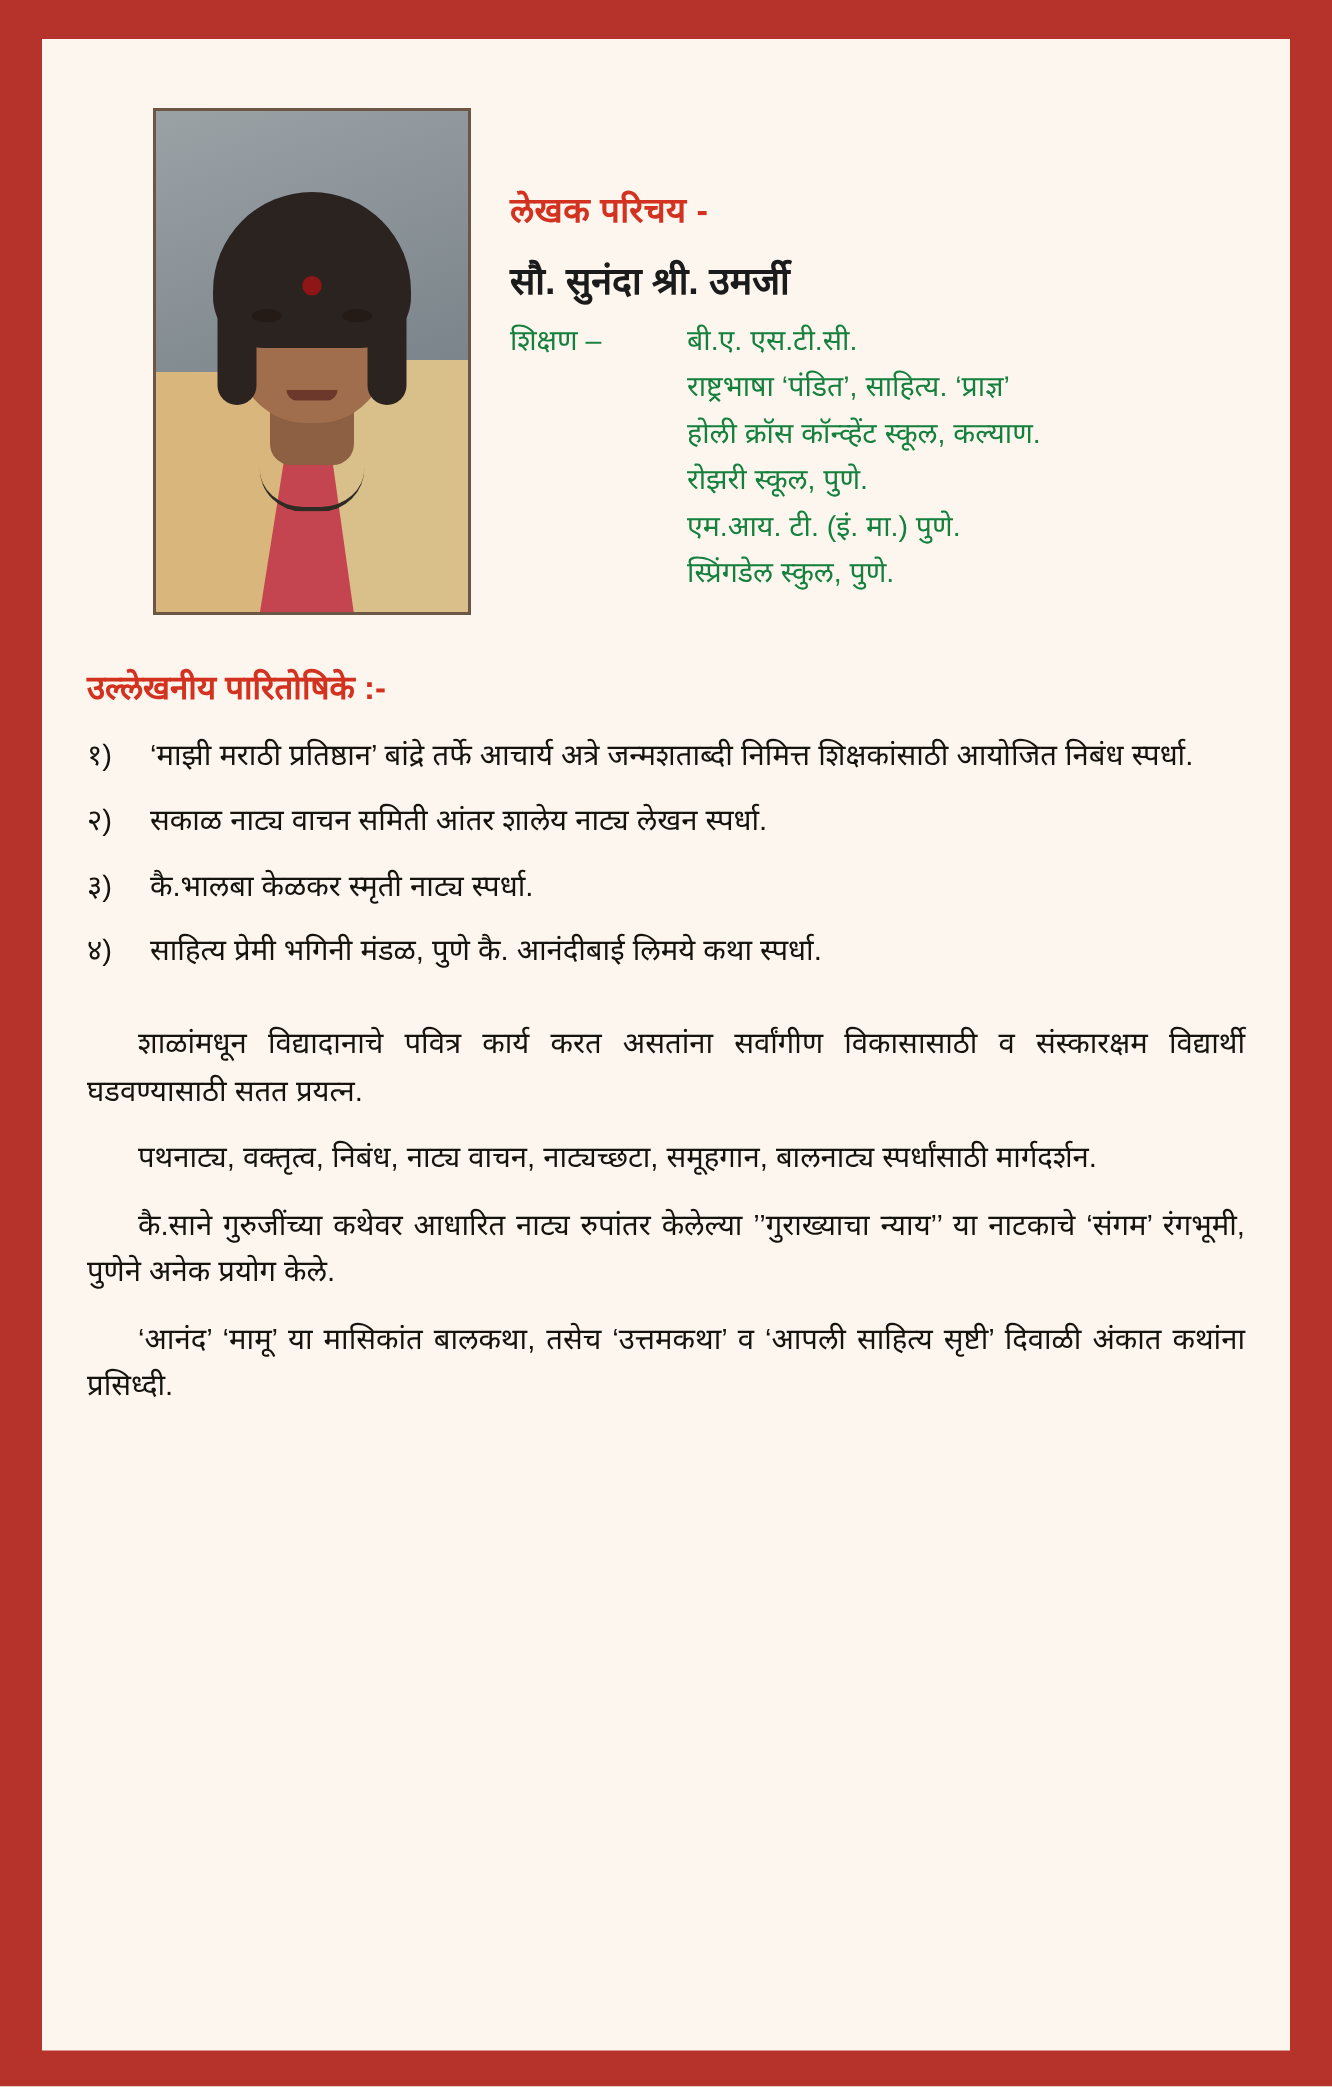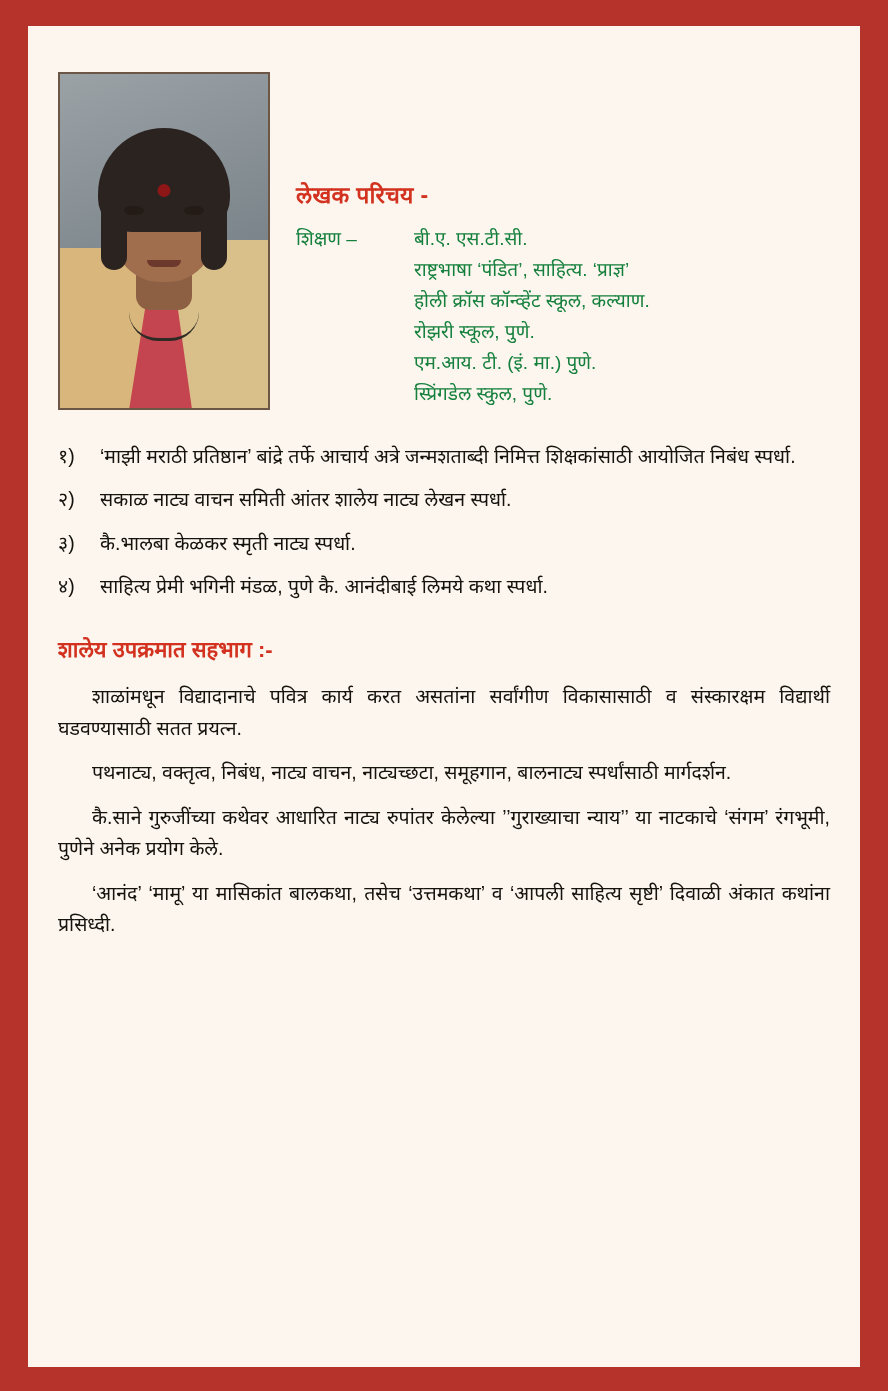--- a/index.html
+++ b/index.html
@@ -27,22 +27,23 @@
     right: 28px;
     bottom: 24px;
     background: #fdf6ee;
     box-sizing: border-box;
     padding: 26px 30px 20px 30px;
     overflow: hidden;
   }
   
   .header {
     display: flex;
-    align-items: flex-end;
+    align-items: center;
     gap: 26px;
+    margin-left: 44px;
   }
   .photo-frame {
     flex: 0 0 auto;
     width: 212px;
     height: 338px;
     border: 2px solid #6c5646;
     box-sizing: border-box;
     background: #8a9096;
     position: relative;
     overflow: hidden;
@@ -259,20 +260,21 @@
         <div class="ph-hair-side-r"></div>
         <div class="ph-bindi"></div>
         <div class="ph-eye l"></div>
         <div class="ph-eye r"></div>
         <div class="ph-mouth"></div>
         <div class="ph-neckband"></div>
       </div>
 
       <div class="header-text">
         <div class="section-title">लेखक परिचय -</div>
+        <div class="author-name">सौ. सुनंदा श्री. उमर्जी</div>
 
         <table class="kv-table">
           <tbody>
               <tr>
             <td class="kv-label">शिक्षण –</td>
             <td class="kv-val">बी.ए. एस.टी.सी.</td>
           </tr>
           <tr>
             <td class="kv-label"></td>
             <td class="kv-val">राष्ट्रभाषा ‘पंडित’, साहित्य. ‘प्राज्ञ’</td>
@@ -292,20 +294,21 @@
           <tr>
             <td class="kv-label"></td>
             <td class="kv-val">स्प्रिंगडेल स्कुल, पुणे.</td>
           </tr>
         </tbody>
           </table>
       </div>
     </div>
 
     <div class="block">
+      <div class="block-head">उल्लेखनीय पारितोषिके :-</div>
       <ul class="award-list">
         <li class="award-item">
           <span class="award-num">१)</span>
           <span class="award-text">‘माझी मराठी प्रतिष्ठान’ बांद्रे तर्फे आचार्य अत्रे जन्मशताब्दी निमित्त शिक्षकांसाठी आयोजित निबंध स्पर्धा.</span>
         </li>
         <li class="award-item">
           <span class="award-num">२)</span>
           <span class="award-text">सकाळ नाट्य वाचन समिती आंतर शालेय नाट्य लेखन स्पर्धा.</span>
         </li>
         <li class="award-item">
@@ -313,21 +316,20 @@
           <span class="award-text">कै.भालबा केळकर स्मृती नाट्य स्पर्धा.</span>
         </li>
         <li class="award-item">
           <span class="award-num">४)</span>
           <span class="award-text">साहित्य प्रेमी भगिनी मंडळ, पुणे  कै. आनंदीबाई लिमये कथा स्पर्धा.</span>
         </li>
       </ul>
     </div>
 
     <div class="block">
-      <div class="block-head">शालेय उपक्रमात सहभाग :-</div>
       <p class="para">शाळांमधून विद्यादानाचे पवित्र कार्य करत असतांना सर्वांगीण विकासासाठी व संस्कारक्षम विद्यार्थी घडवण्यासाठी सतत प्रयत्न.</p>
       <p class="para">पथनाट्य, वक्तृत्व, निबंध, नाट्य वाचन, नाट्यच्छटा, समूहगान, बालनाट्य स्पर्धांसाठी मार्गदर्शन.</p>
       <p class="para">कै.साने गुरुजींच्या कथेवर आधारित नाट्य रुपांतर केलेल्या ’’गुराख्याचा न्याय’’ या नाटकाचे ‘संगम’ रंगभूमी, पुणेने अनेक प्रयोग केले.</p>
       <p class="para">‘आनंद’ ‘मामू’ या मासिकांत बालकथा, तसेच ‘उत्तमकथा’ व ‘आपली साहित्य सृष्टी’ दिवाळी अंकात कथांना प्रसिध्दी.</p>
     </div>
 
   </div>
 </div>
 
 </body></html>

